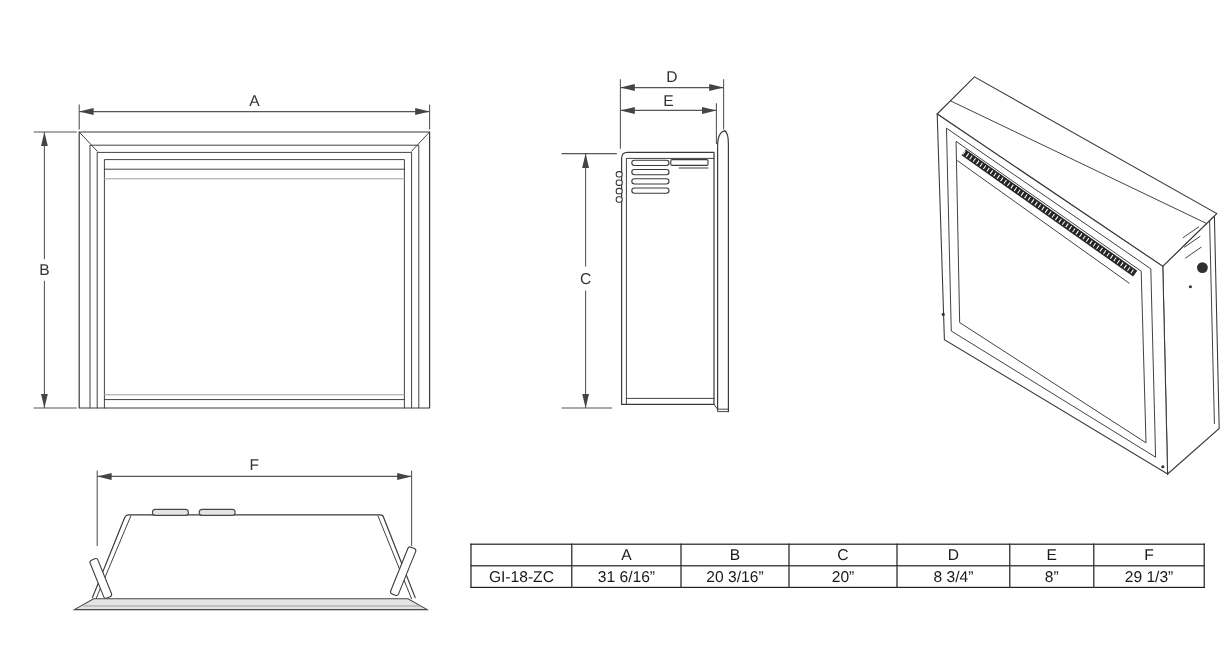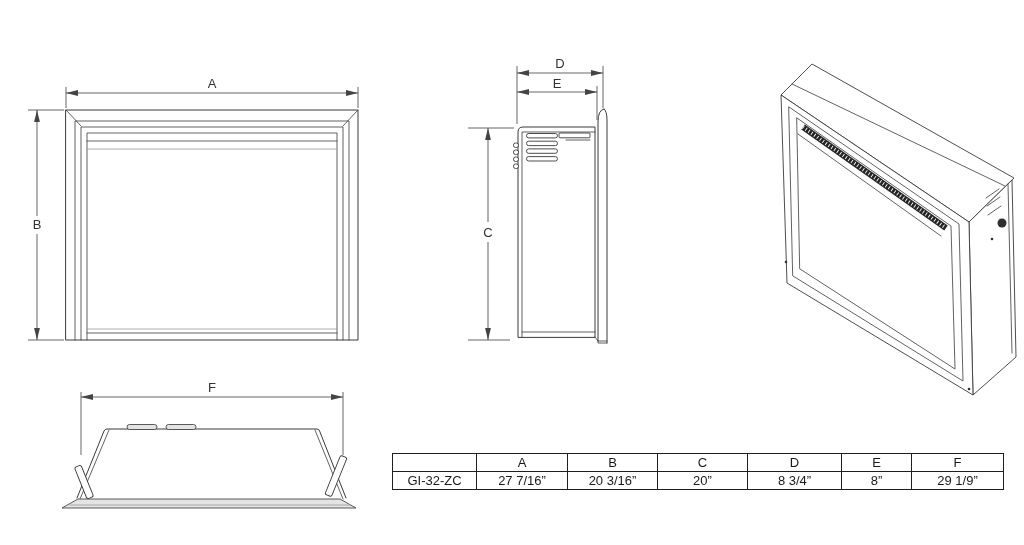--- a/index.html
+++ b/index.html
@@ -164,25 +164,25 @@
       <tr>
         <td></td>
         <td>A</td>
         <td>B</td>
         <td>C</td>
         <td>D</td>
         <td>E</td>
         <td>F</td>
       </tr>
       <tr>
-        <td>GI-32-ZC</td>
-        <td>27 7/16”</td>
+        <td>GI-18-ZC</td>
+        <td>31 6/16”</td>
         <td>20 3/16”</td>
         <td>20”</td>
         <td>8 3/4”</td>
         <td>8”</td>
-        <td>29 1/9”</td>
+        <td>29 1/3”</td>
       </tr>
     </tbody>
   </table>
 </div>
 
 </div>
 
 </body></html>

